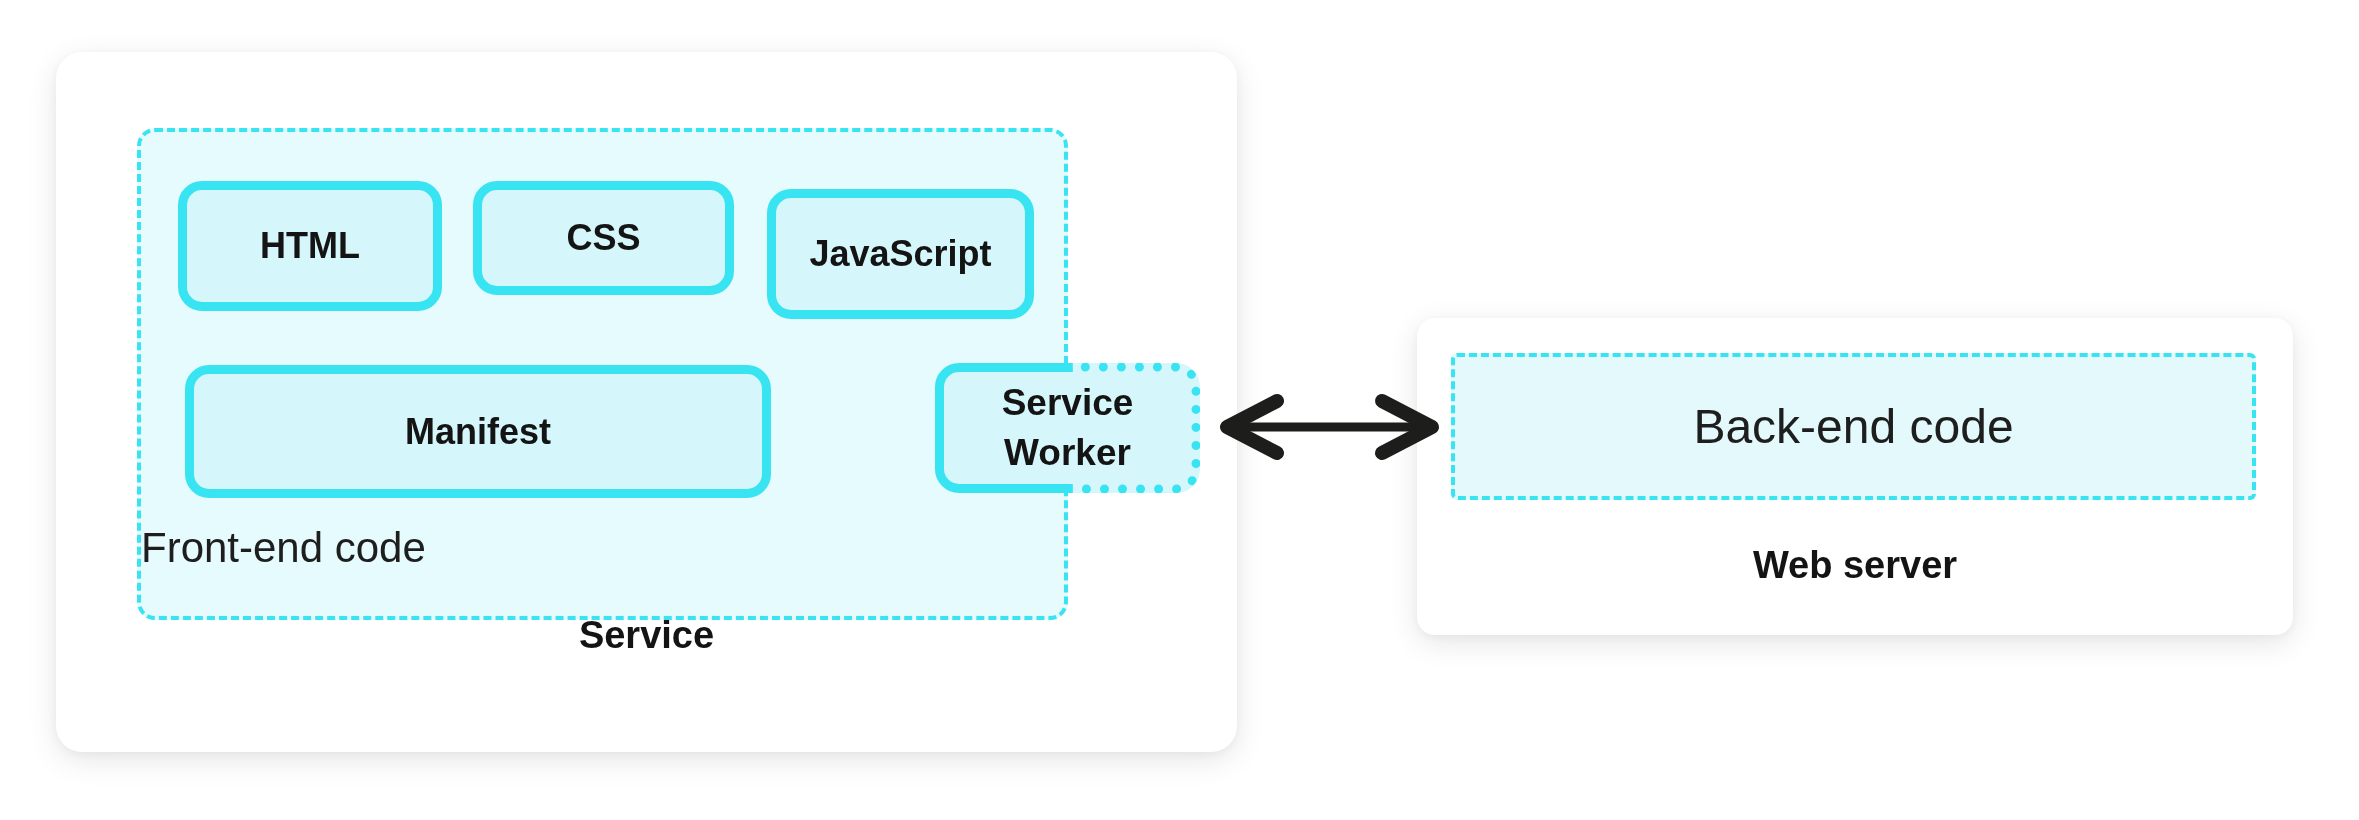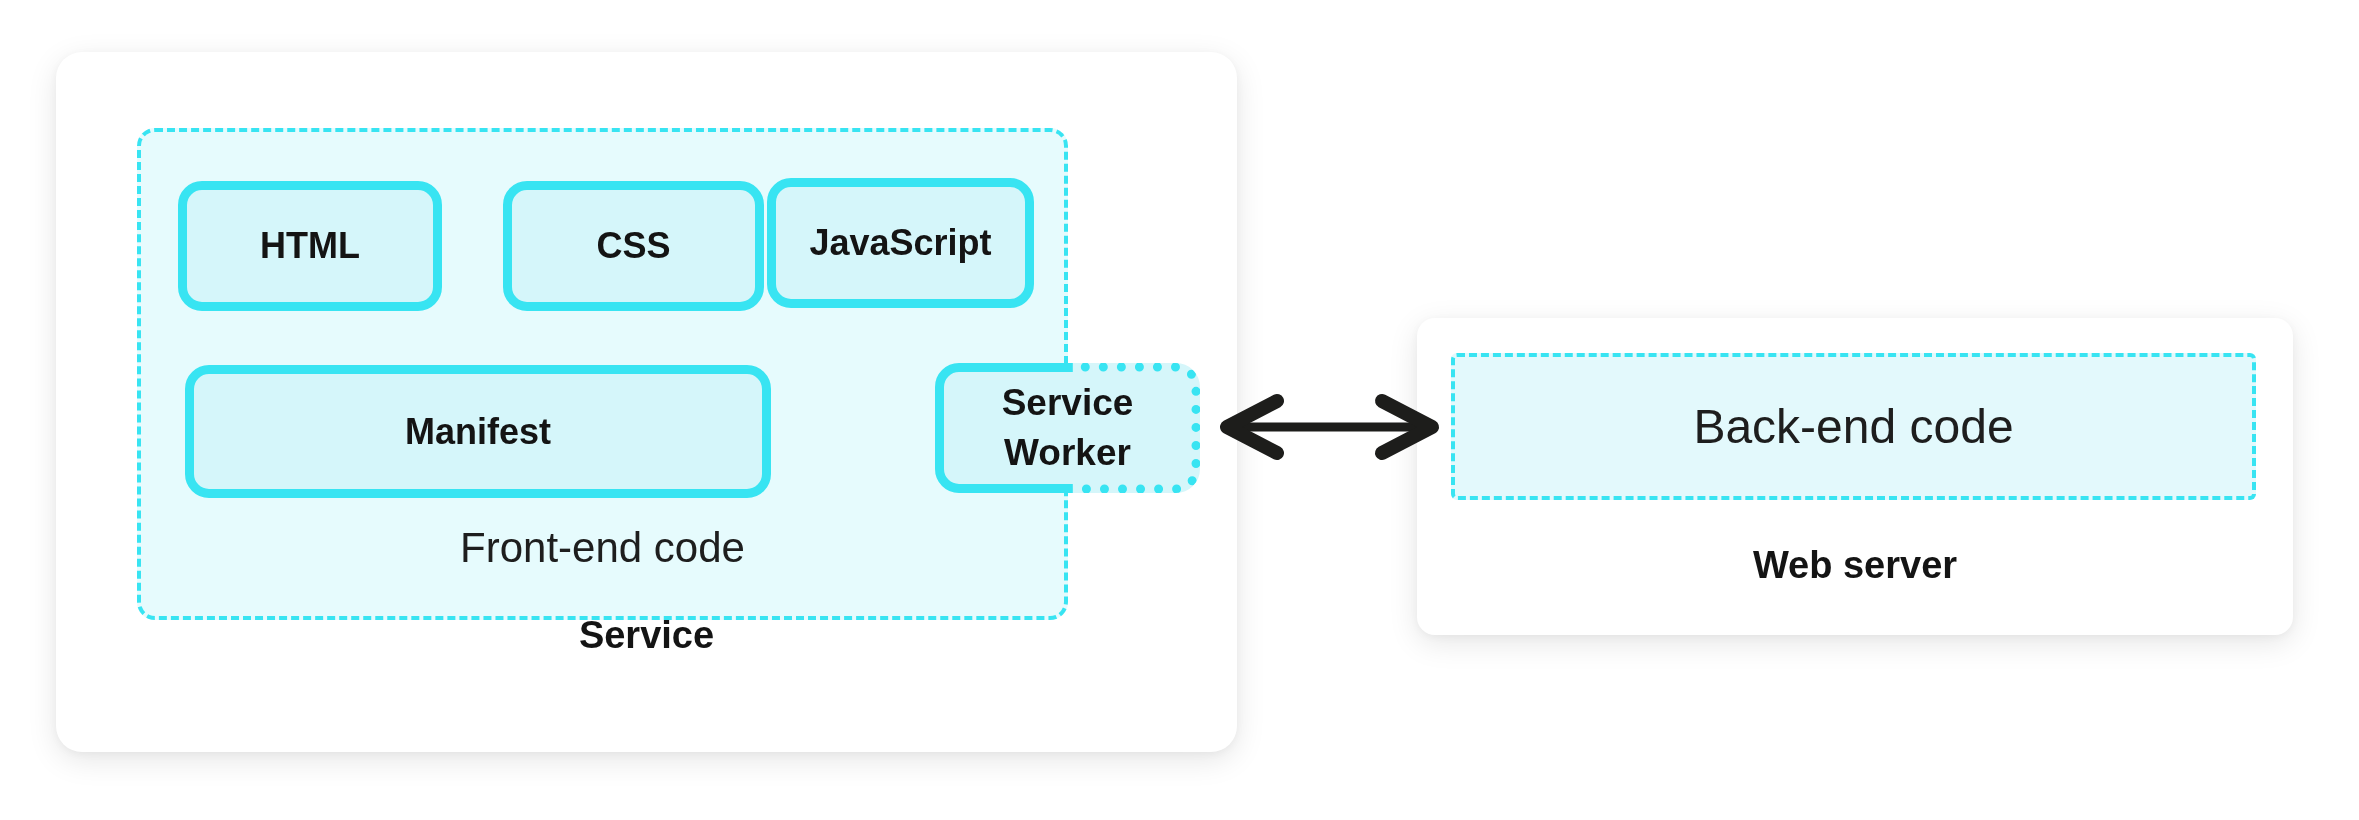--- a/index.html
+++ b/index.html
@@ -51,22 +51,22 @@
     border-radius: 24px;
     display: flex;
     align-items: center;
     justify-content: center;
     font-weight: 700;
     font-size: 36px;
     color: var(--text);
   }
   
   .html-box     { left: 37px;  top: 49px;  width: 264px; height: 130px; }
-  .css-box      { left: 332px; top: 49px;  width: 261px; height: 130px; margin-left: 30px; }
-  .js-box       { left: 626px; top: 46px;  width: 267px; height: 130px; }
+  .css-box      { left: 332px; top: 49px;  width: 261px; height: 114px; }
+  .js-box       { left: 626px; top: 57px;  width: 267px; height: 130px; }
   .manifest-box { left: 44px;  top: 233px; width: 586px; height: 133px; }
 
   .sw-box {
     position: absolute;
     left: 794px;  
     top: 231px;   
     width: 265px;
     height: 130px;
     background: var(--box-fill);
     border-radius: 24px;
@@ -90,21 +90,21 @@
     line-height: 50px;
     text-align: center;
     width: 200px;
     color: var(--text);
   }
 
   .region-label {
     position: absolute;
     left: 0; right: 0;
     top: 392px;
-    text-align: center;
+    text-align: left;
     font-size: 42px;
     font-weight: 400;
     color: var(--muted-text);
   }
 
   .card-title {
     position: absolute;
     left: 0; right: 0;
     text-align: center;
     font-weight: 700;

